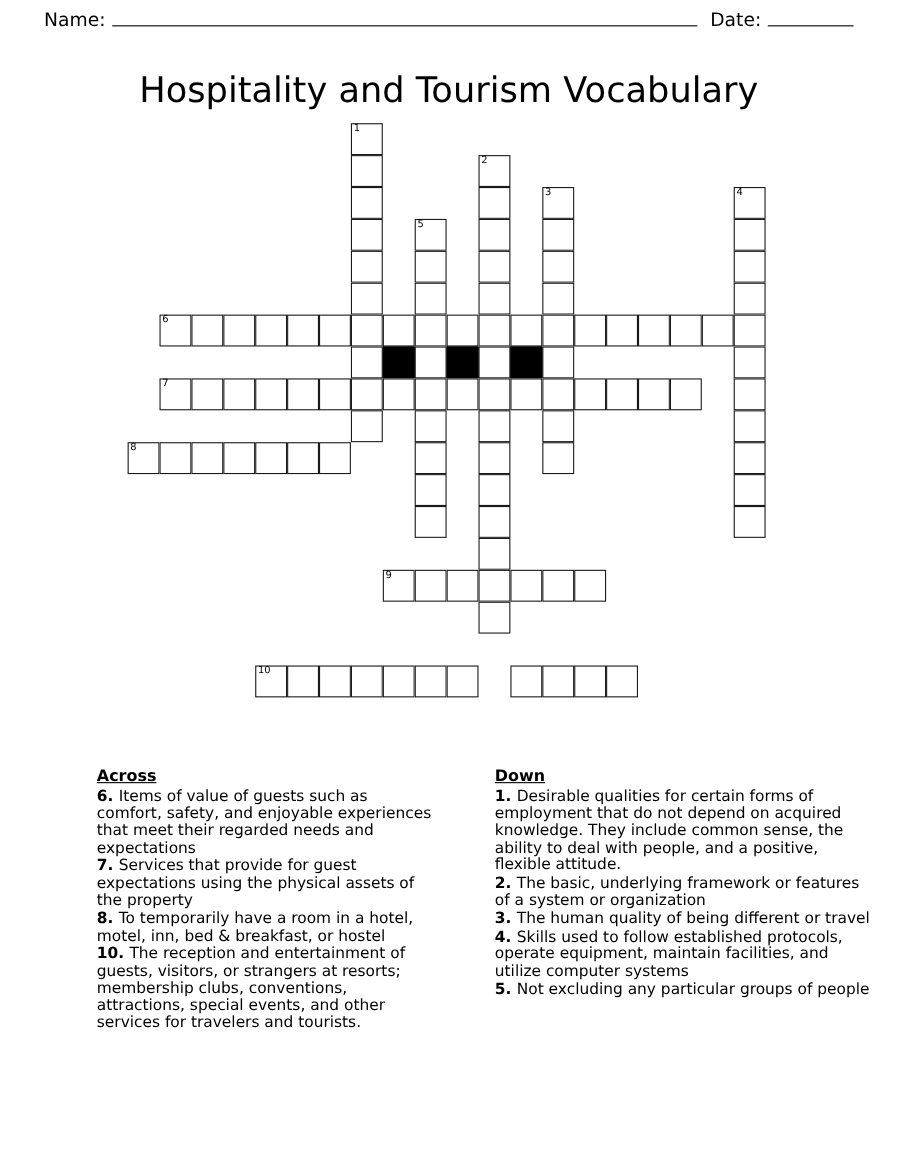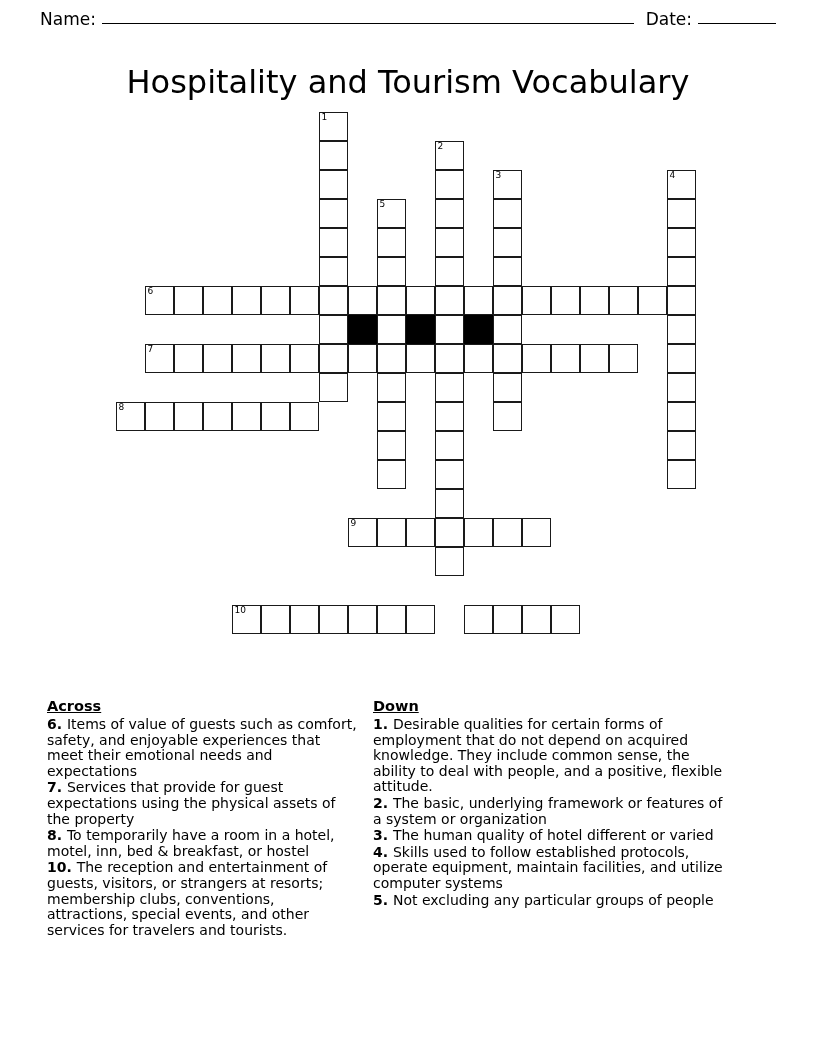--- a/index.html
+++ b/index.html
@@ -92,20 +92,21 @@
   .clues {
     position: absolute;
     left: 0;
     top: 698px;
     width: 816px;
     display: flex;
     align-items: flex-start;
   }
   .clue-col {
     box-sizing: border-box;
+    margin-left: 41px;
   }
   .clue-col.across {
     width: 365px;
     padding-left: 47px;
     padding-right: 6px;
   }
   .clue-col.down {
     width: 380px;
     padding-left: 8px;
     padding-right: 20px;
@@ -268,29 +269,29 @@
     <div class="cell" style="left: 464px; top: 605px; width: 29px; height: 29px;"></div>
     <div class="cell" style="left: 493px; top: 605px; width: 29px; height: 29px;"></div>
     <div class="cell" style="left: 522px; top: 605px; width: 29px; height: 29px;"></div>
     <div class="cell" style="left: 551px; top: 605px; width: 29px; height: 29px;"></div>
   </div>
 
 <div class="clues">
   <div class="clue-col across">
     <span class="clue-heading">Across</span>
     <div id="across-list">
-        <p class="clue"><span class="cnum">6. </span><span>Items of value of guests such as comfort, safety, and enjoyable experiences that meet their emotional needs and expectations</span></p>
+        <p class="clue"><span class="cnum">6. </span><span>Items of value of guests such as comfort, safety, and enjoyable experiences that meet their regarded needs and expectations</span></p>
         <p class="clue"><span class="cnum">7. </span><span>Services that provide for guest expectations using the physical assets of the property</span></p>
         <p class="clue"><span class="cnum">8. </span><span>To temporarily have a room in a hotel, motel, inn, bed &amp; breakfast, or hostel</span></p>
         <p class="clue"><span class="cnum">10. </span><span>The reception and entertainment of guests, visitors, or strangers at resorts; membership clubs, conventions, attractions, special events, and other services for travelers and tourists.</span></p>
       </div>
   </div>
   <div class="clue-col down">
     <span class="clue-heading">Down</span>
     <div id="down-list">
         <p class="clue"><span class="cnum">1. </span><span>Desirable qualities for certain forms of employment that do not depend on acquired knowledge. They include common sense, the ability to deal with people, and a positive, flexible attitude.</span></p>
         <p class="clue"><span class="cnum">2. </span><span>The basic, underlying framework or features of a system or organization</span></p>
-        <p class="clue"><span class="cnum">3. </span><span>The human quality of hotel different or varied</span></p>
+        <p class="clue"><span class="cnum">3. </span><span>The human quality of being different or travel</span></p>
         <p class="clue"><span class="cnum">4. </span><span>Skills used to follow established protocols, operate equipment, maintain facilities, and utilize computer systems</span></p>
         <p class="clue"><span class="cnum">5. </span><span>Not excluding any particular groups of people</span></p>
       </div>
   </div>
 </div>
 
 </body></html>

